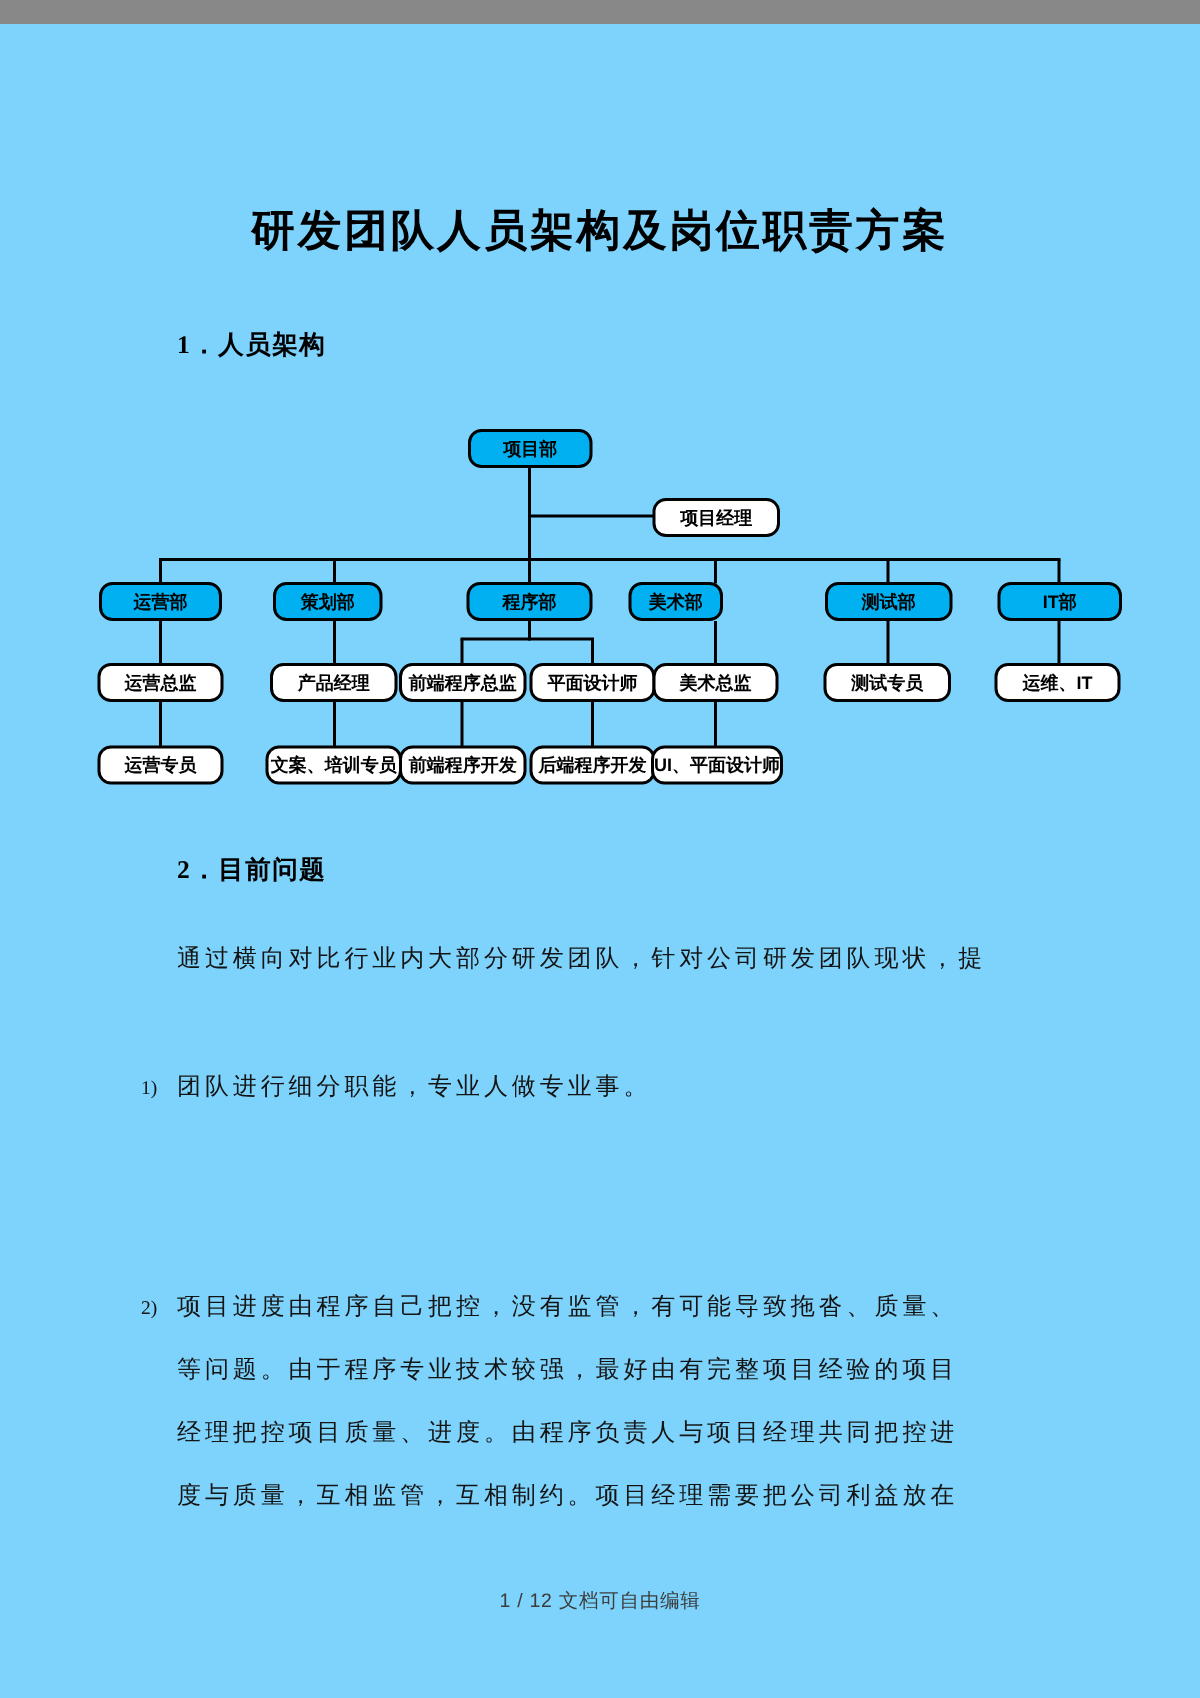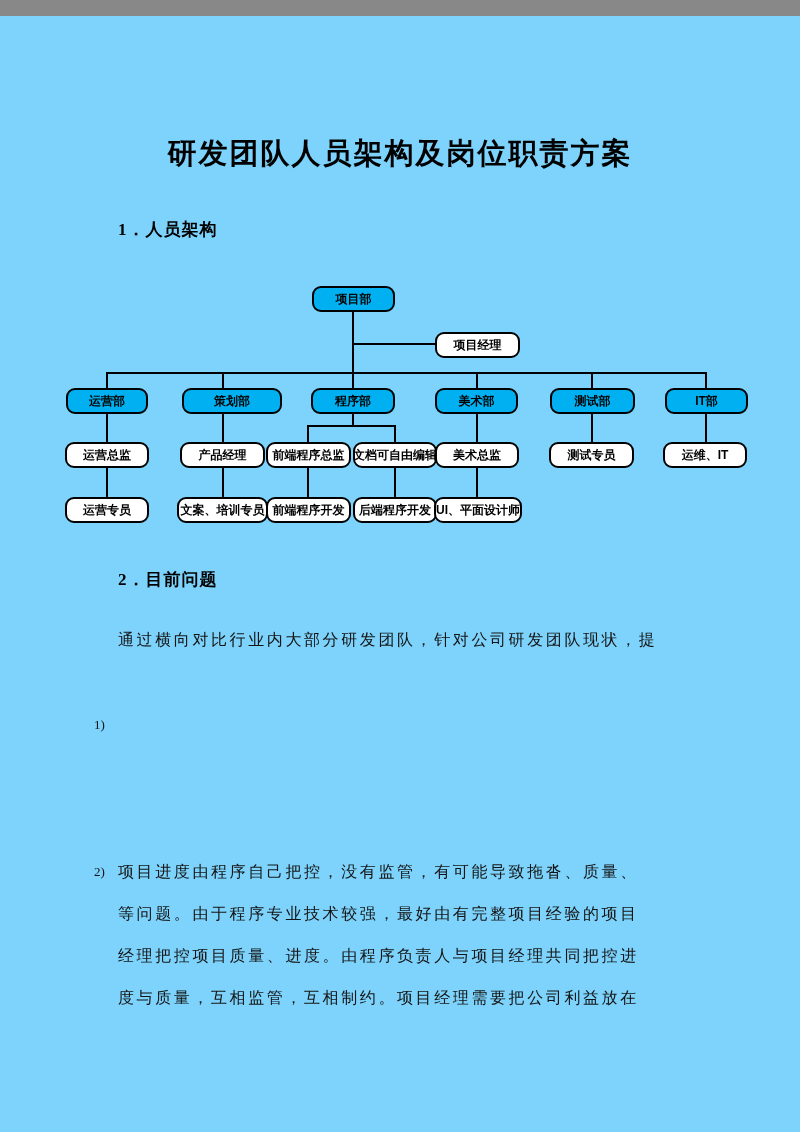--- a/index.html
+++ b/index.html
@@ -75,53 +75,55 @@
     <div class="cline" style="left:106px;top:452px;width:2px;height:30px;"></div>
     <div class="cline" style="left:222px;top:452px;width:2px;height:30px;"></div>
     <div class="cline" style="left:307px;top:452px;width:2px;height:30px;"></div>
     <div class="cline" style="left:394px;top:452px;width:2px;height:30px;"></div>
     <div class="cline" style="left:476px;top:452px;width:2px;height:30px;"></div>
 
     <div class="node blue" style="left:312px;top:270px;width:83px;">项目部</div>
     <div class="node" style="left:435px;top:316px;width:85px;">项目经理</div>
 
     <div class="node blue" style="left:66px;top:372px;width:82px;">运营部</div>
-    <div class="node blue" style="left:182px;top:372px;width:100px;">策划部</div>
+    <div class="node blue" style="left:182px;top:372px;width:73px;">策划部</div>
     <div class="node blue" style="left:311px;top:372px;width:84px;">程序部</div>
-    <div class="node blue" style="left:435px;top:372px;width:83px;">美术部</div>
+    <div class="node blue" style="left:419px;top:372px;width:63px;">美术部</div>
     <div class="node blue" style="left:550px;top:372px;width:85px;">测试部</div>
     <div class="node blue" style="left:665px;top:372px;width:83px;">IT部</div>
 
     <div class="node" style="left:65px;top:426px;width:84px;">运营总监</div>
     <div class="node" style="left:180px;top:426px;width:85px;">产品经理</div>
     <div class="node" style="left:266px;top:426px;width:85px;">前端程序总监</div>
-    <div class="node" style="left:353px;top:426px;width:84px;">文档可自由编辑</div>
+    <div class="node" style="left:353px;top:426px;width:84px;">平面设计师</div>
     <div class="node" style="left:435px;top:426px;width:84px;">美术总监</div>
     <div class="node" style="left:549px;top:426px;width:85px;">测试专员</div>
     <div class="node" style="left:663px;top:426px;width:84px;">运维、IT</div>
 
     <div class="node" style="left:65px;top:481px;width:84px;">运营专员</div>
     <div class="node" style="left:177px;top:481px;width:91px;">文案、培训专员</div>
     <div class="node" style="left:266px;top:481px;width:85px;">前端程序开发</div>
     <div class="node" style="left:353px;top:481px;width:84px;">后端程序开发</div>
     <div class="node" style="left:434px;top:481px;width:88px;">UI、平面设计师</div>
   </div>
 
   <div class="sec-heading" style="top:552px;">2．目前问题</div>
 
   <div class="textblock" style="top:603px;">
     <span class="bodyline">通过横向对比行业内大部分研发团队，针对公司研发团队现状，提</span>
   </div>
 
   <div class="list-marker" style="top:688px;">1)</div>
   <div class="textblock" style="top:688px;">
+    <span class="bodyline">团队进行细分职能，专业人做专业事。</span>
   </div>
 
   <div class="list-marker" style="top:835px;">2)</div>
   <div class="textblock" style="top:835px;">
     <span class="bodyline">项目进度由程序自己把控，没有监管，有可能导致拖沓、质量、</span>
     <span class="bodyline">等问题。由于程序专业技术较强，最好由有完整项目经验的项目</span>
     <span class="bodyline">经理把控项目质量、进度。由程序负责人与项目经理共同把控进</span>
     <span class="bodyline">度与质量，互相监管，互相制约。项目经理需要把公司利益放在</span>
   </div>
 
+  <div class="footer">1 / 12 文档可自由编辑</div>
 
 </div>
 
 </body></html>

